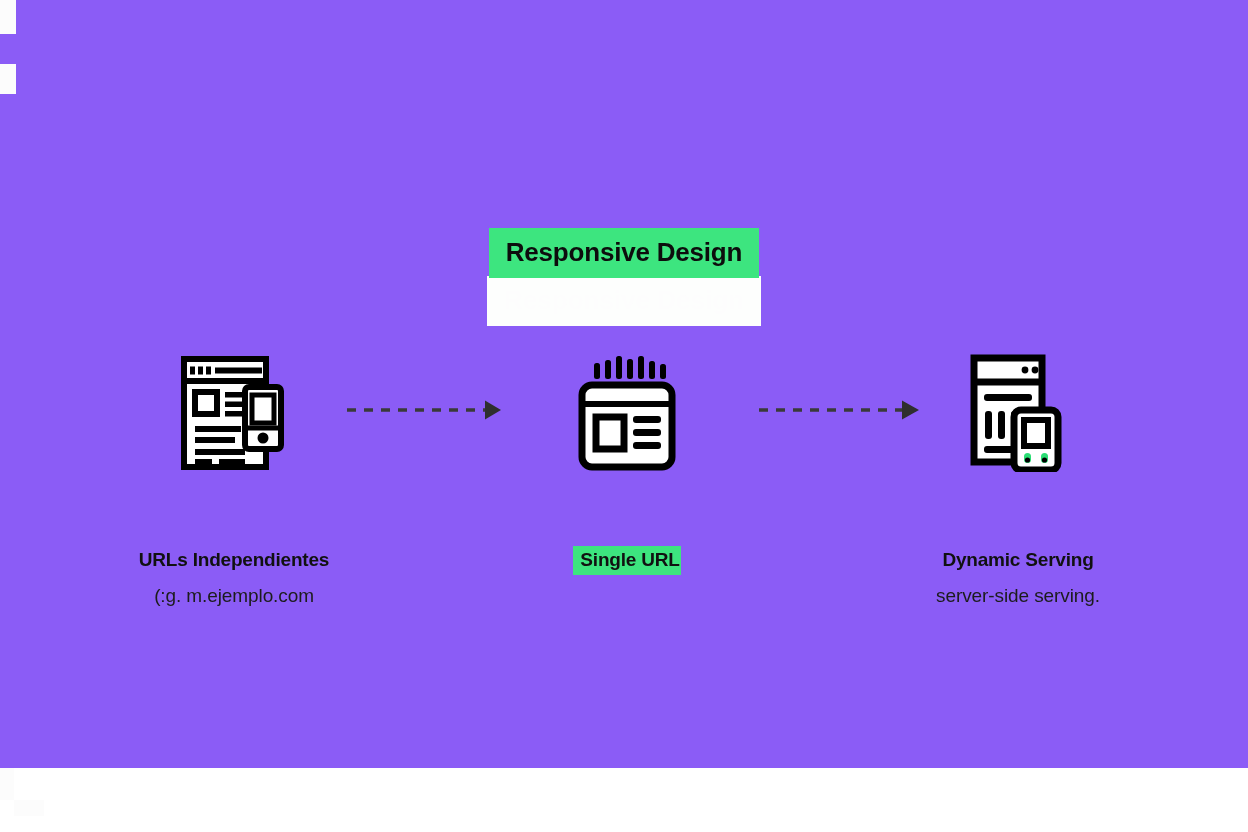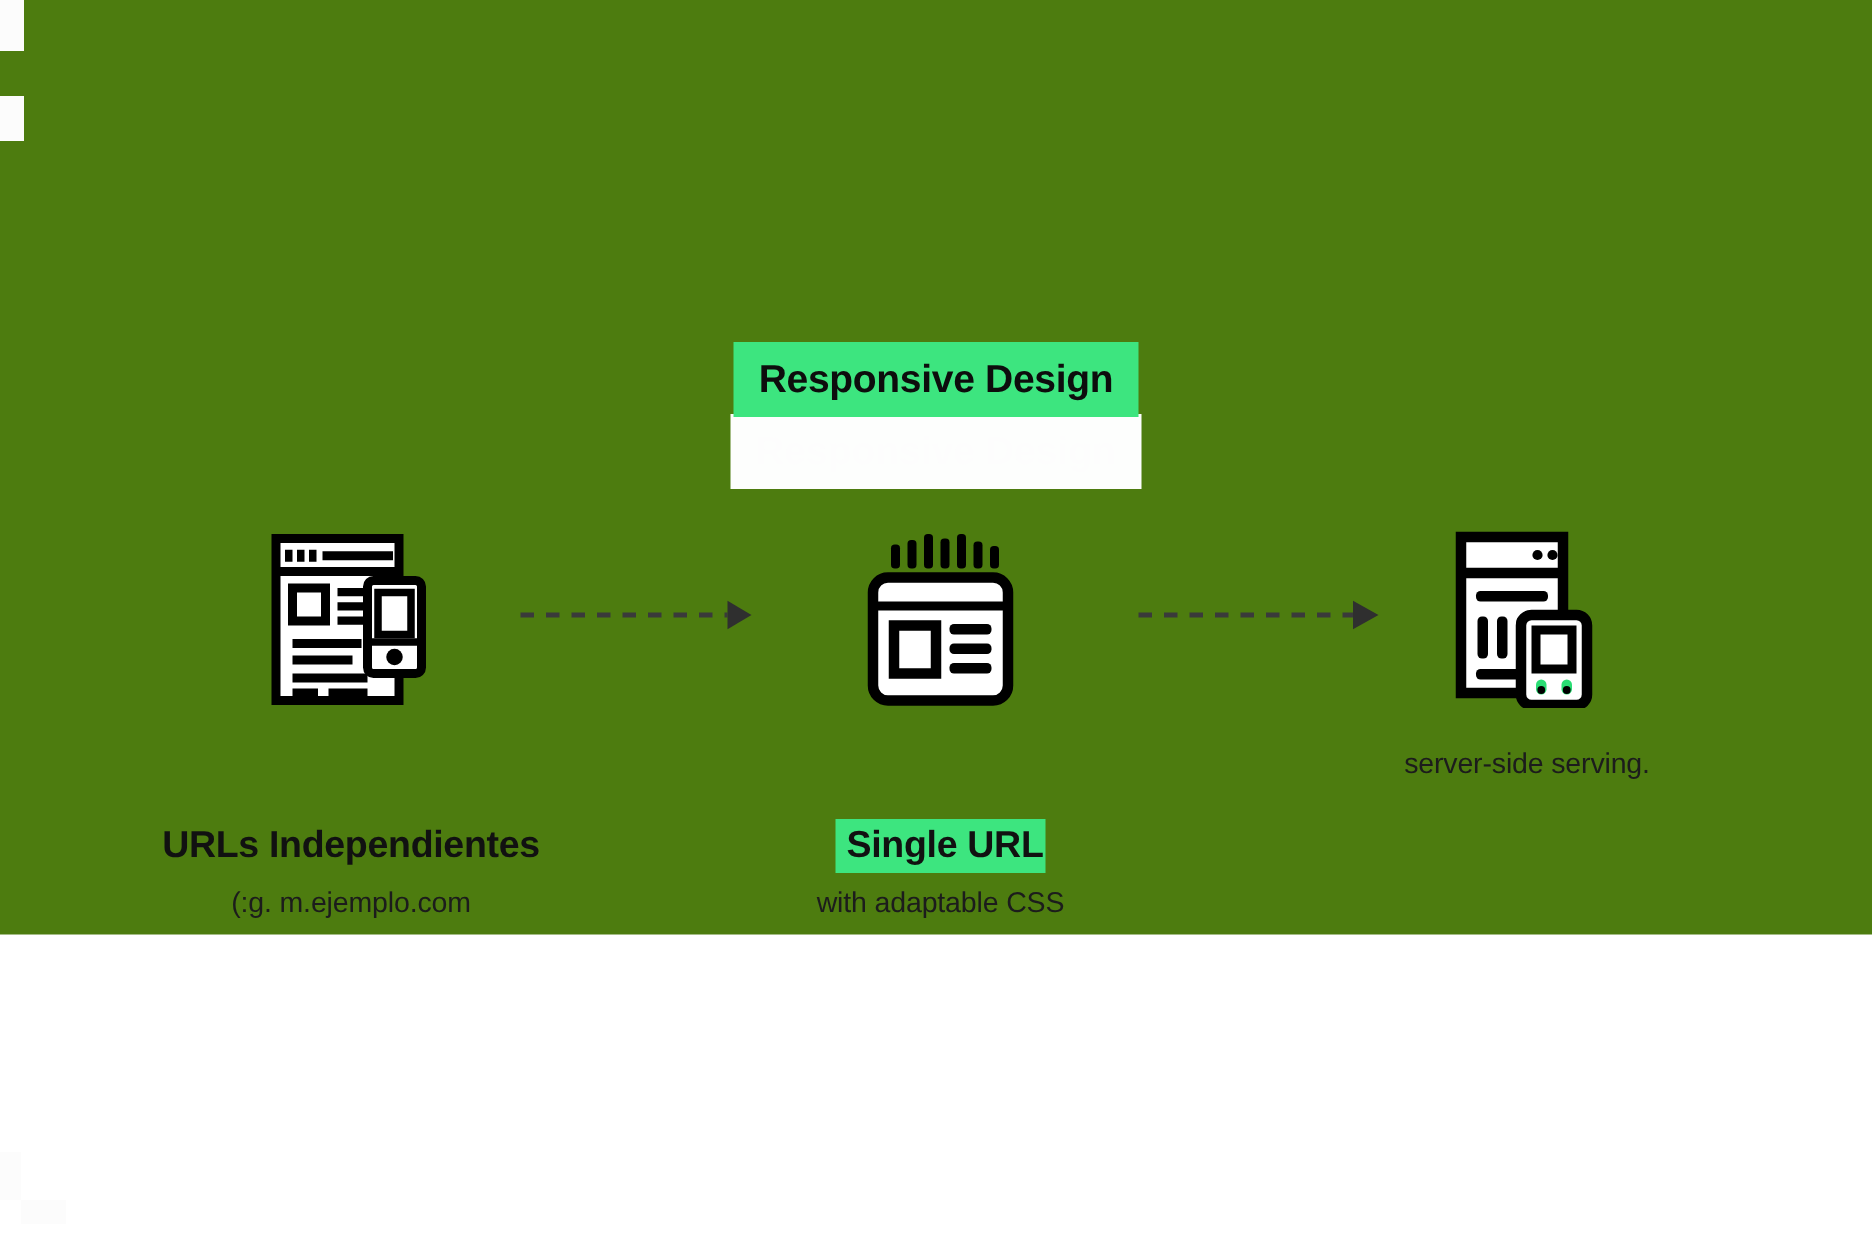--- a/index.html
+++ b/index.html
@@ -6,22 +6,22 @@
 
   html, body {
     width:1248px; height:832px;
     background:#ffffff;
     font-family:"Liberation Sans", sans-serif;
     overflow:hidden;
   }
 
   #canvas {
     position:relative;
-    width:1248px; height:623px;
-    background:#4d7c0f;
+    width:1248px; height:768px;
+    background:#8b5cf6;
   }
 
   
   #title-wrap {
     position:absolute;
     left:0; right:0;
     top:228px;
     text-align:center;
   }
   #title-text {
@@ -65,21 +65,21 @@
 
   .icon-box {
     height:145px;
     display:flex;
     align-items:center;
     justify-content:center;
   }
 
   .label-main {
     margin-top:64px;
-    font-size:25px;
+    font-size:19px;
     font-weight:700;
     color:#111111;
     line-height:1.15;
     letter-spacing:-0.2px;
   }
   .label-main .hl {
     background:#3DE57F;
     padding:3px 1px 5px 7px;
   }
   .label-sub {
@@ -200,21 +200,20 @@
 
         <rect x="55" y="61" width="28" height="7" rx="3" fill="#000000"></rect>
         <rect x="55" y="74" width="28" height="7" rx="3" fill="#000000"></rect>
         <rect x="55" y="87" width="28" height="7" rx="3" fill="#000000"></rect>
       </svg>
     </div>
 
     <div class="label-main">
       <span class="hl">Single URL</span>
     </div>
-    <div class="label-sub">with adaptable CSS</div>
   </div>
 
   <div class="col" id="col-right">
 
     <div class="icon-box">
       <svg width="96" height="118" viewBox="0 0 96 118">
 
         <rect x="4" y="4" width="68" height="104" fill="#ffffff" stroke="#000000" stroke-width="7"></rect>
         <line x1="4" y1="28" x2="72" y2="28" stroke="#000000" stroke-width="7"></line>
 
@@ -234,16 +233,19 @@
         <rect x="44" y="56" width="44" height="60" rx="7" fill="#ffffff" stroke="#000000" stroke-width="7"></rect>
         <rect x="54" y="66" width="24" height="26" fill="#ffffff" stroke="#000000" stroke-width="6"></rect>
 
         <rect x="54" y="99" width="7" height="10" rx="3.5" fill="#2BDD74"></rect>
         <rect x="71" y="99" width="7" height="10" rx="3.5" fill="#2BDD74"></rect>
         <circle cx="57.5" cy="106" r="2.6" fill="#000000"></circle>
         <circle cx="74.5" cy="106" r="2.6" fill="#000000"></circle>
       </svg>
     </div>
 
+    <div class="label-main">
+      <span>Dynamic Serving</span>
+    </div>
     <div class="label-sub">server-side serving.</div>
   </div>
 
 </div>
 
 </body></html>

